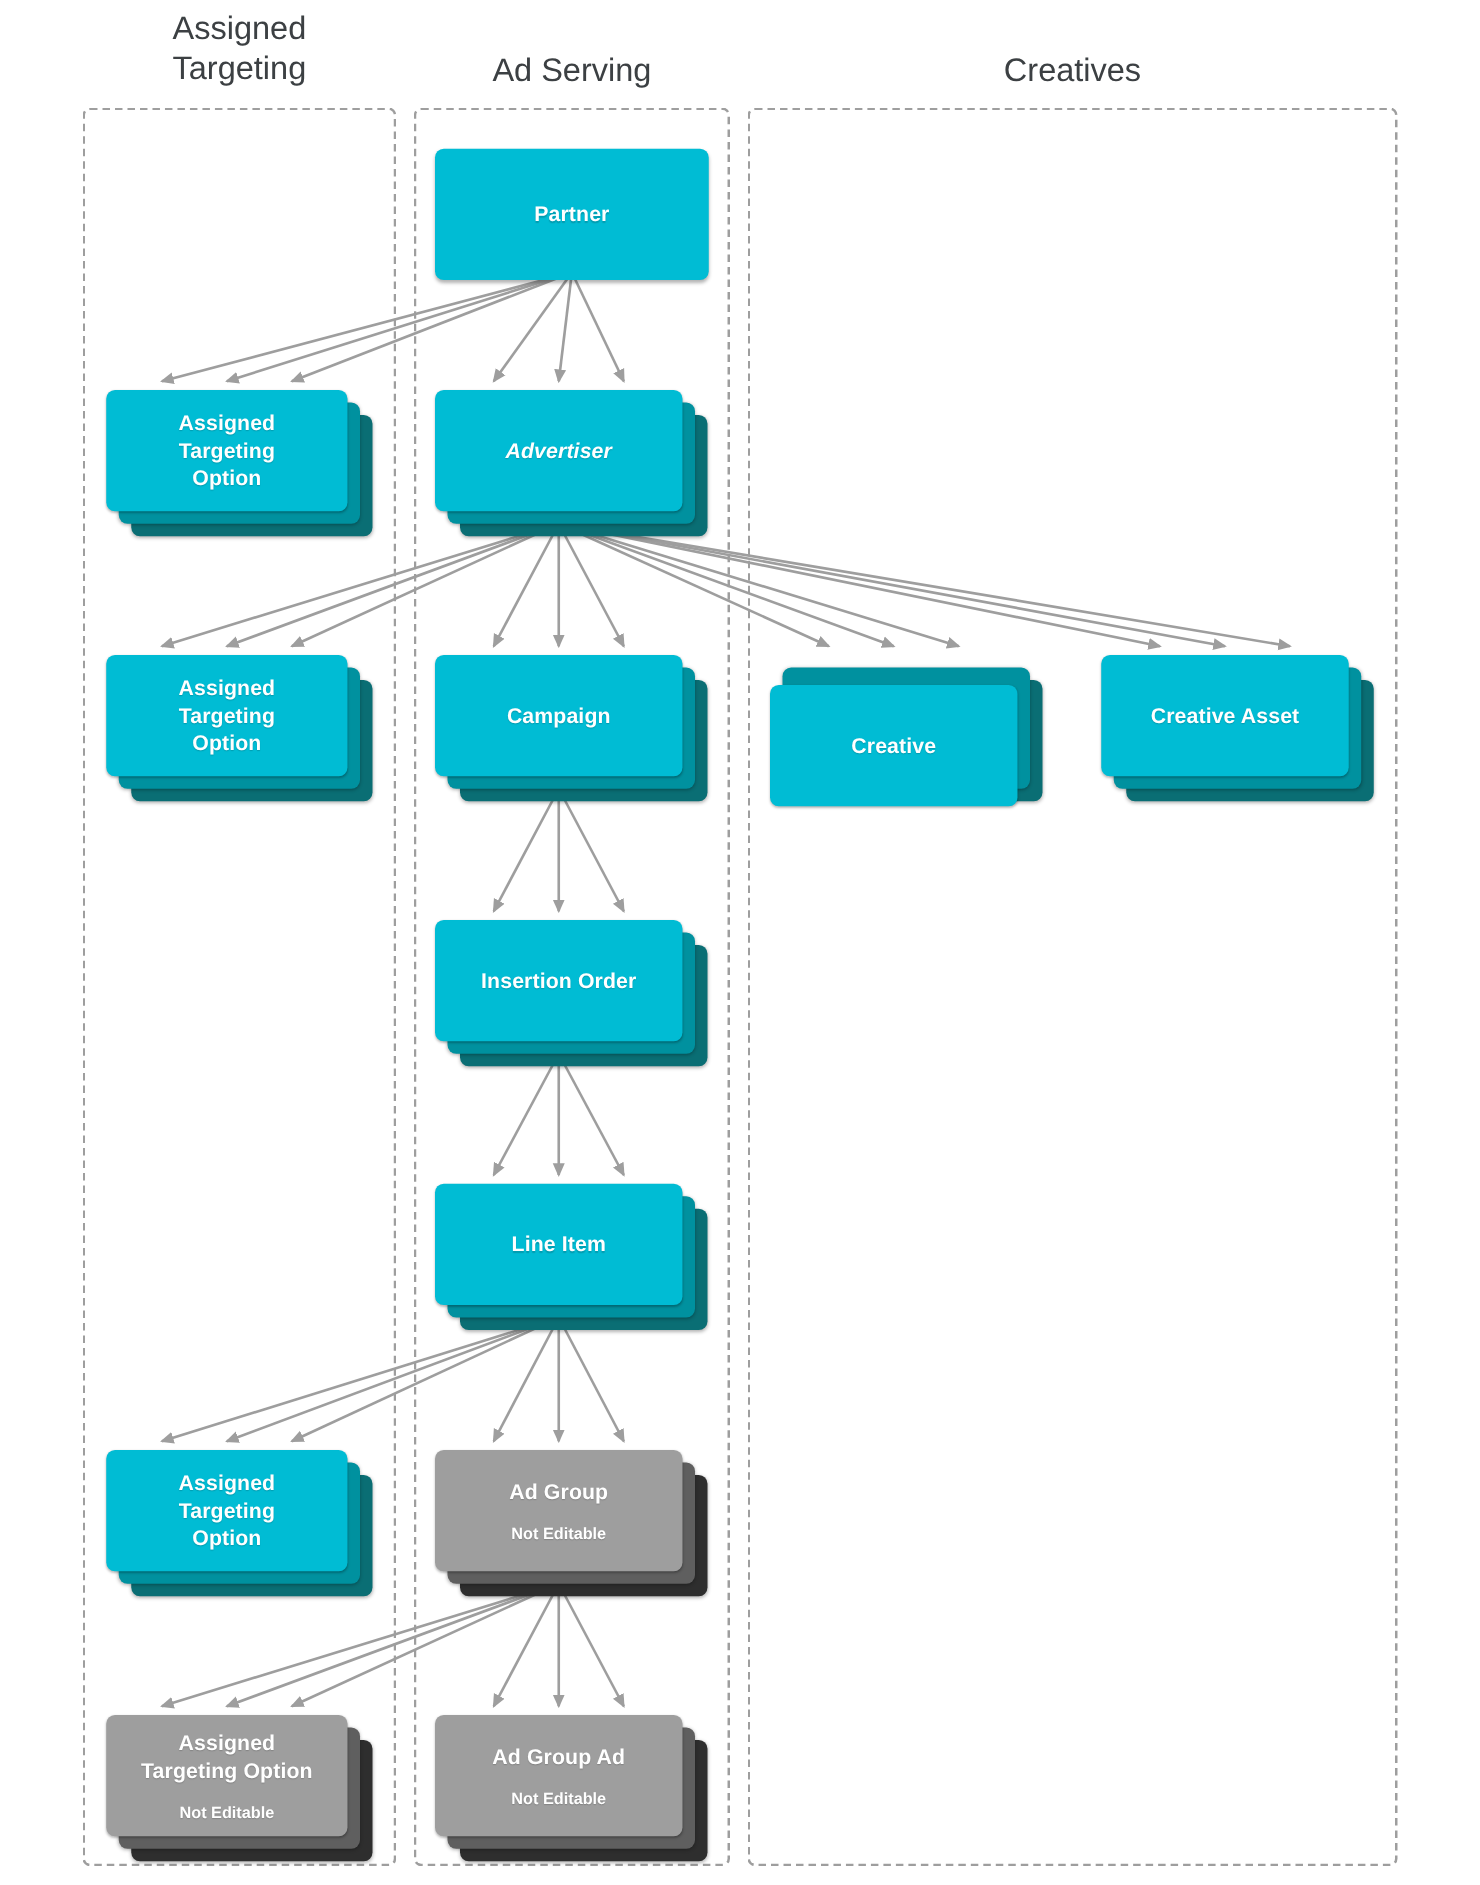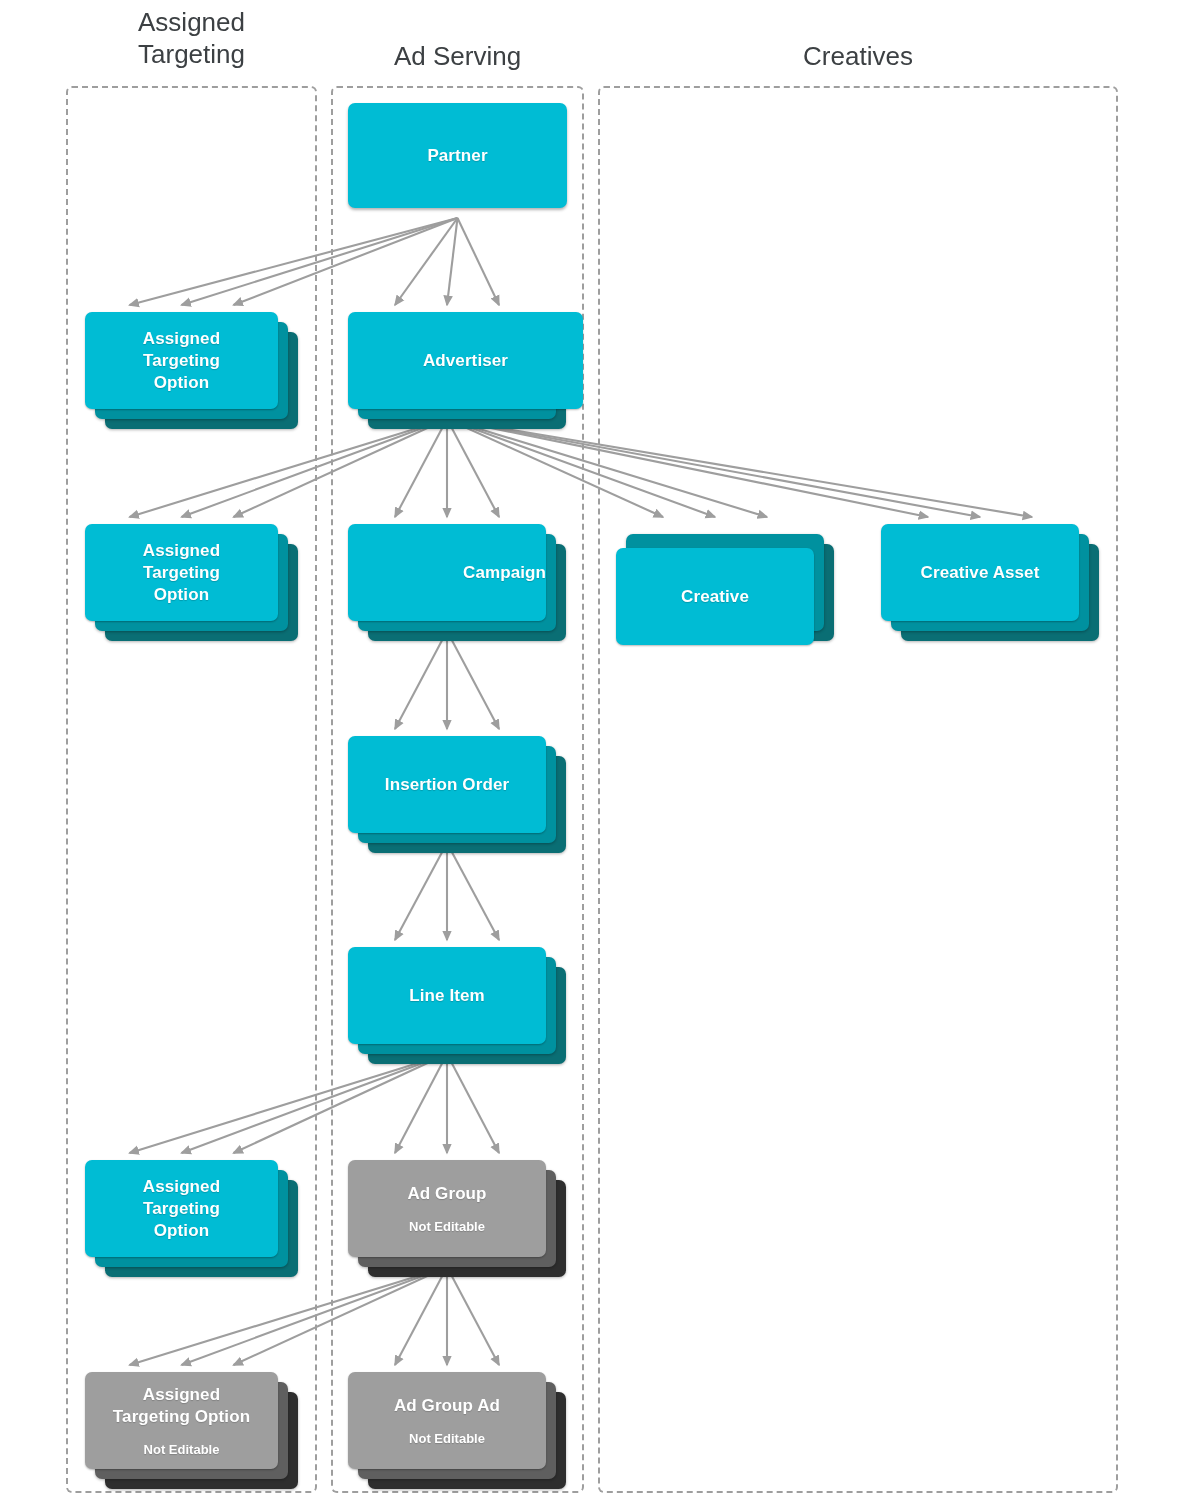--- a/index.html
+++ b/index.html
@@ -70,21 +70,21 @@
     letter-spacing: 0.1px;
     text-shadow: 0 1px 1px rgba(0,0,0,0.18);
   }
   .node .sub {
     font-weight: bold;
     font-size: 13px;
     line-height: 16px;
     margin-top: 14px;
     text-shadow: 0 1px 1px rgba(0,0,0,0.18);
   }
-  .node.single .front { box-shadow: 0 2px 3px rgba(0,0,0,0.3); }
+  .node.single .front { box-shadow: 0 2px 3px rgba(0,0,0,0.3); margin-top: 16px; }
 </style>
 </head>
 <body>
 
 <div id="stage">
 
   <div class="col-header" style="left:66px; top:6px; width:251px;">
     <div>Assigned</div>
     <div>Targeting</div>
   </div>
@@ -156,41 +156,41 @@
           <div class="title">
             <div>Assigned</div>
             <div>Targeting</div>
             <div>Option</div>
           </div>
         </div>
       </div>
       <div class="node" style="left: 348px; top: 312px; width: 198px; height: 97px;">
         <div class="layer" style="left: 20px; top: 20px; width: 198px; height: 97px; background: rgb(10, 110, 116); box-shadow: rgba(0, 0, 0, 0.3) 0px 1px 3px;"></div>
         <div class="layer" style="left: 10px; top: 10px; width: 198px; height: 97px; background: rgb(0, 145, 159); box-shadow: rgba(0, 0, 0, 0.3) 0px 1px 3px;"></div>
-        <div class="front" style="width: 235px; height: 97px; background: rgb(0, 188, 212);">
+        <div class="front" style="width: 198px; height: 97px; background: rgb(0, 188, 212); font-style: italic;">
           <div class="title">
             <div>Advertiser</div>
           </div>
         </div>
       </div>
       <div class="node" style="left: 85px; top: 524px; width: 193px; height: 97px;">
         <div class="layer" style="left: 20px; top: 20px; width: 193px; height: 97px; background: rgb(10, 110, 116); box-shadow: rgba(0, 0, 0, 0.3) 0px 1px 3px;"></div>
         <div class="layer" style="left: 10px; top: 10px; width: 193px; height: 97px; background: rgb(0, 145, 159); box-shadow: rgba(0, 0, 0, 0.3) 0px 1px 3px;"></div>
         <div class="front" style="width: 193px; height: 97px; background: rgb(0, 188, 212);">
           <div class="title">
             <div>Assigned</div>
             <div>Targeting</div>
             <div>Option</div>
           </div>
         </div>
       </div>
       <div class="node" style="left: 348px; top: 524px; width: 198px; height: 97px;">
         <div class="layer" style="left: 20px; top: 20px; width: 198px; height: 97px; background: rgb(10, 110, 116); box-shadow: rgba(0, 0, 0, 0.3) 0px 1px 3px;"></div>
         <div class="layer" style="left: 10px; top: 10px; width: 198px; height: 97px; background: rgb(0, 145, 159); box-shadow: rgba(0, 0, 0, 0.3) 0px 1px 3px;"></div>
-        <div class="front" style="width: 198px; height: 97px; background: rgb(0, 188, 212); align-items: flex-end;">
+        <div class="front" style="width: 198px; height: 97px; background: rgb(0, 188, 212);">
           <div class="title">
             <div>Campaign</div>
           </div>
         </div>
       </div>
       <div class="node" style="left: 616px; top: 524px; width: 198px; height: 97px;">
         <div class="layer" style="left: 20px; top: 20px; width: 198px; height: 97px; background: rgb(10, 110, 116); box-shadow: rgba(0, 0, 0, 0.3) 0px 1px 3px;"></div>
         <div class="layer" style="left: 10px; top: 10px; width: 198px; height: 97px; background: rgb(0, 145, 159); box-shadow: rgba(0, 0, 0, 0.3) 0px 1px 3px;"></div>
         <div class="front" style="width: 198px; height: 97px; background: rgb(0, 188, 212); margin-top: 24px;">
           <div class="title">

